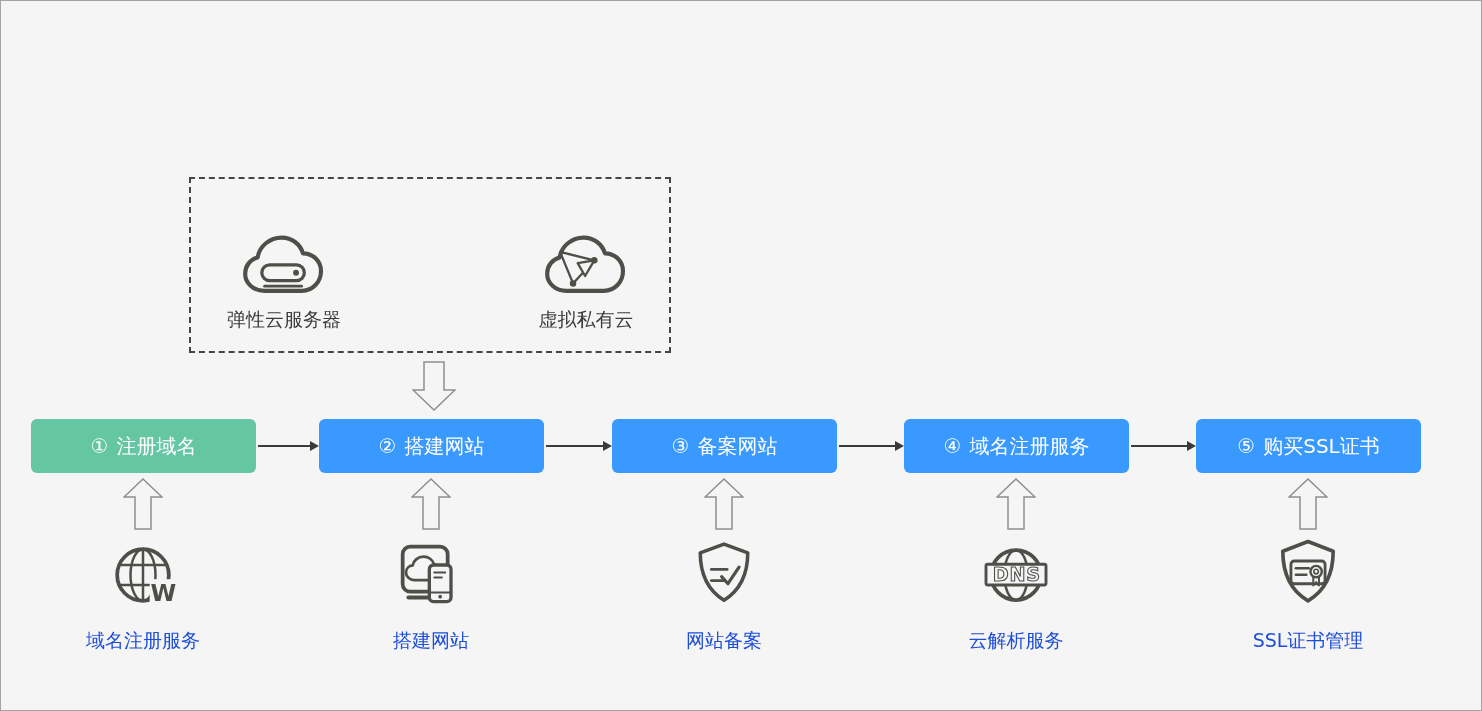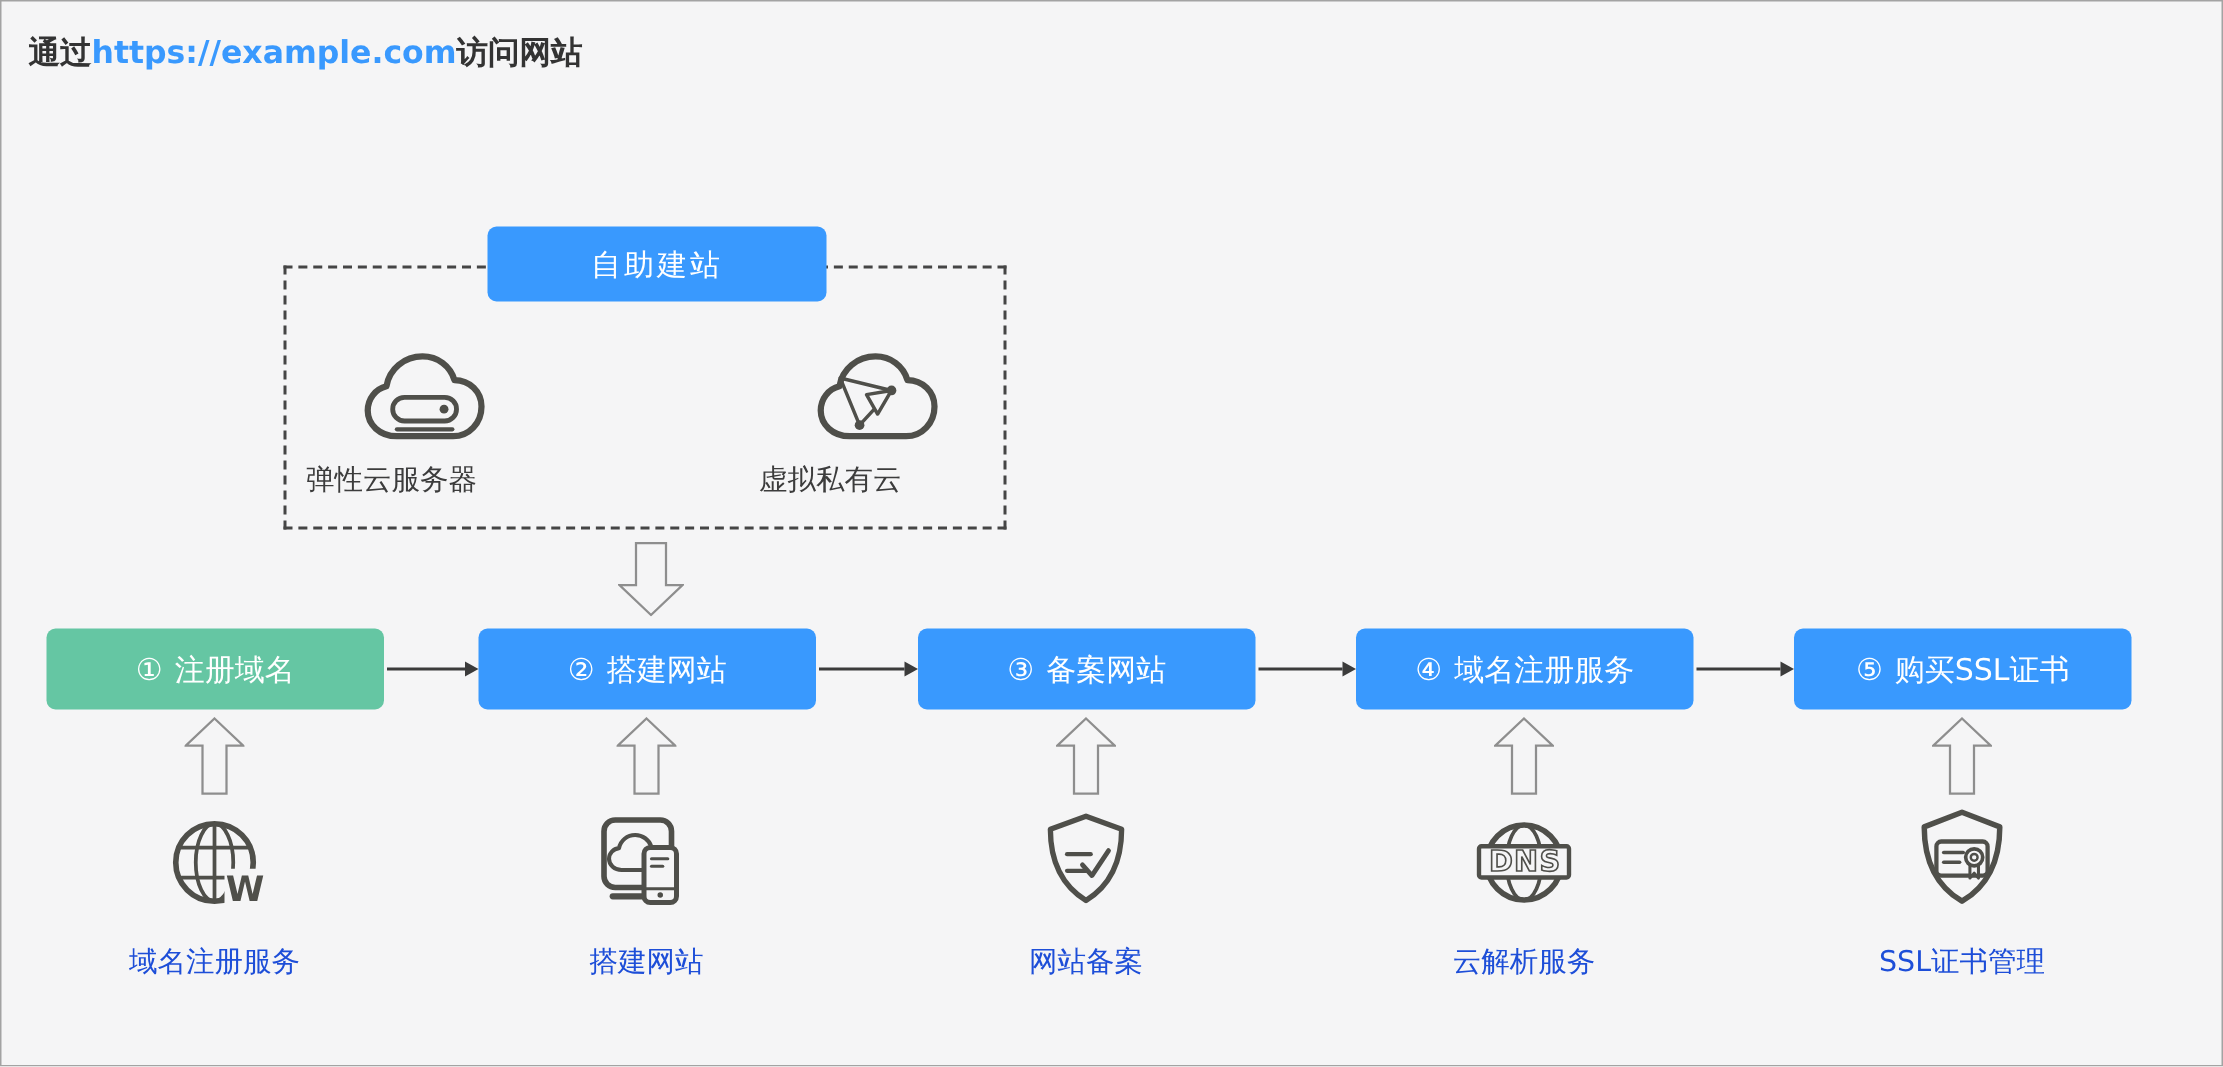--- a/index.html
+++ b/index.html
@@ -20,21 +20,21 @@
   
   .title{position:absolute;left:18px;top:20px;font-size:21px;font-weight:700;color:var(--ink);white-space:nowrap;}
   .title .url{color:var(--blue);}
   
   .group-box{position:absolute;left:188px;top:176px;width:482px;height:176px;border:2px dashed #454545;box-sizing:border-box;}
   .group-title{
     position:absolute;left:324px;top:150px;width:226px;height:50px;background:var(--blue);
     border-radius:6px;color:#fff;font-size:20px;display:flex;align-items:center;justify-content:center;
     letter-spacing:2px;z-index:2;
   }
-  .group-item{position:absolute;top:224px;width:160px;display:flex;flex-direction:column;z-index:1;}
+  .group-item{position:absolute;top:224px;width:160px;display:flex;flex-direction:column;align-items:center;z-index:1;}
   .group-item .icon-slot{height:78px;display:flex;align-items:center;justify-content:center;}
   .group-item .g-label{margin-top:4px;font-size:19px;color:#3c3c3c;white-space:nowrap;}
   
   .step{
     position:absolute;top:418px;width:225px;height:54px;background:var(--blue);border-radius:6px;
     color:#fff;font-size:20px;display:flex;align-items:center;justify-content:center;white-space:nowrap;
   }
   .step.green{background:var(--green);}
   .step .num{margin-right:8px;}
   
@@ -55,26 +55,22 @@
   svg .fillbg{fill:var(--bg);}
   svg .dot{fill:var(--icon);stroke:none;}
   svg .itext{fill:var(--icon);font-family:"DejaVu Sans","Liberation Sans",sans-serif;font-weight:700;}
   svg .otext{fill:none;stroke:var(--icon);stroke-width:1.3;font-family:"DejaVu Sans","Liberation Sans",sans-serif;font-weight:700;}
 </style>
 </head>
 <body>
 
 <div class="canvas">
 
-  <div class="title">
-    <span>通过</span><span class="url">https://example.com</span><span>访问网站</span>
-  </div>
 
   <div class="group-box"></div>
-  <div class="group-title">自助建站</div>
 
   <div class="group-item" style="left:203px">
     <div class="icon-slot">
       <svg width="94" height="74" viewBox="0 0 96 80">
         <path class="st" stroke-width="4.5" d="M27 69 C14.5 69 6 60.5 6 50.5 C6 42 11.5 35 19.5 33 C21.5 20.5 32.5 11.5 45.5 11.5 C56.5 11.5 65.5 18.5 68.5 28.5 C79.5 28.5 88 37 88 47.5 C88 59.5 79 69 67.5 69 Z"></path>
         <rect class="st" stroke-width="3.5" x="24" y="41" width="46" height="17" rx="8.5"></rect>
         <circle class="dot" cx="61" cy="49.5" r="3.2"></circle>
         <line class="st" stroke-width="3" x1="27" y1="64" x2="67" y2="64"></line>
       </svg>
     </div>

